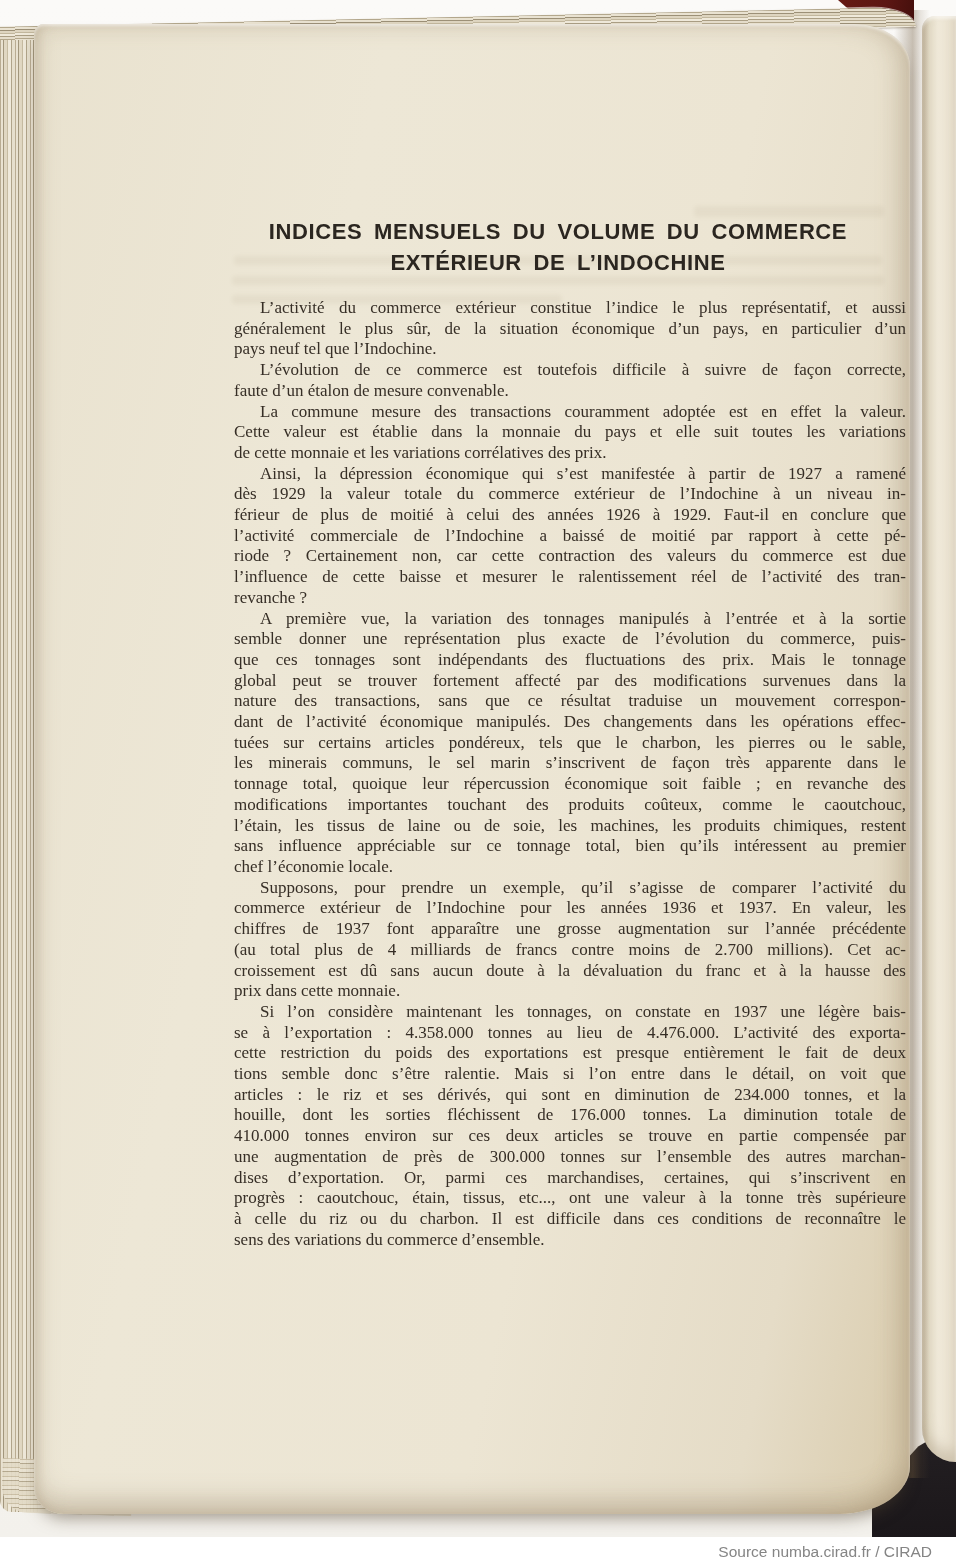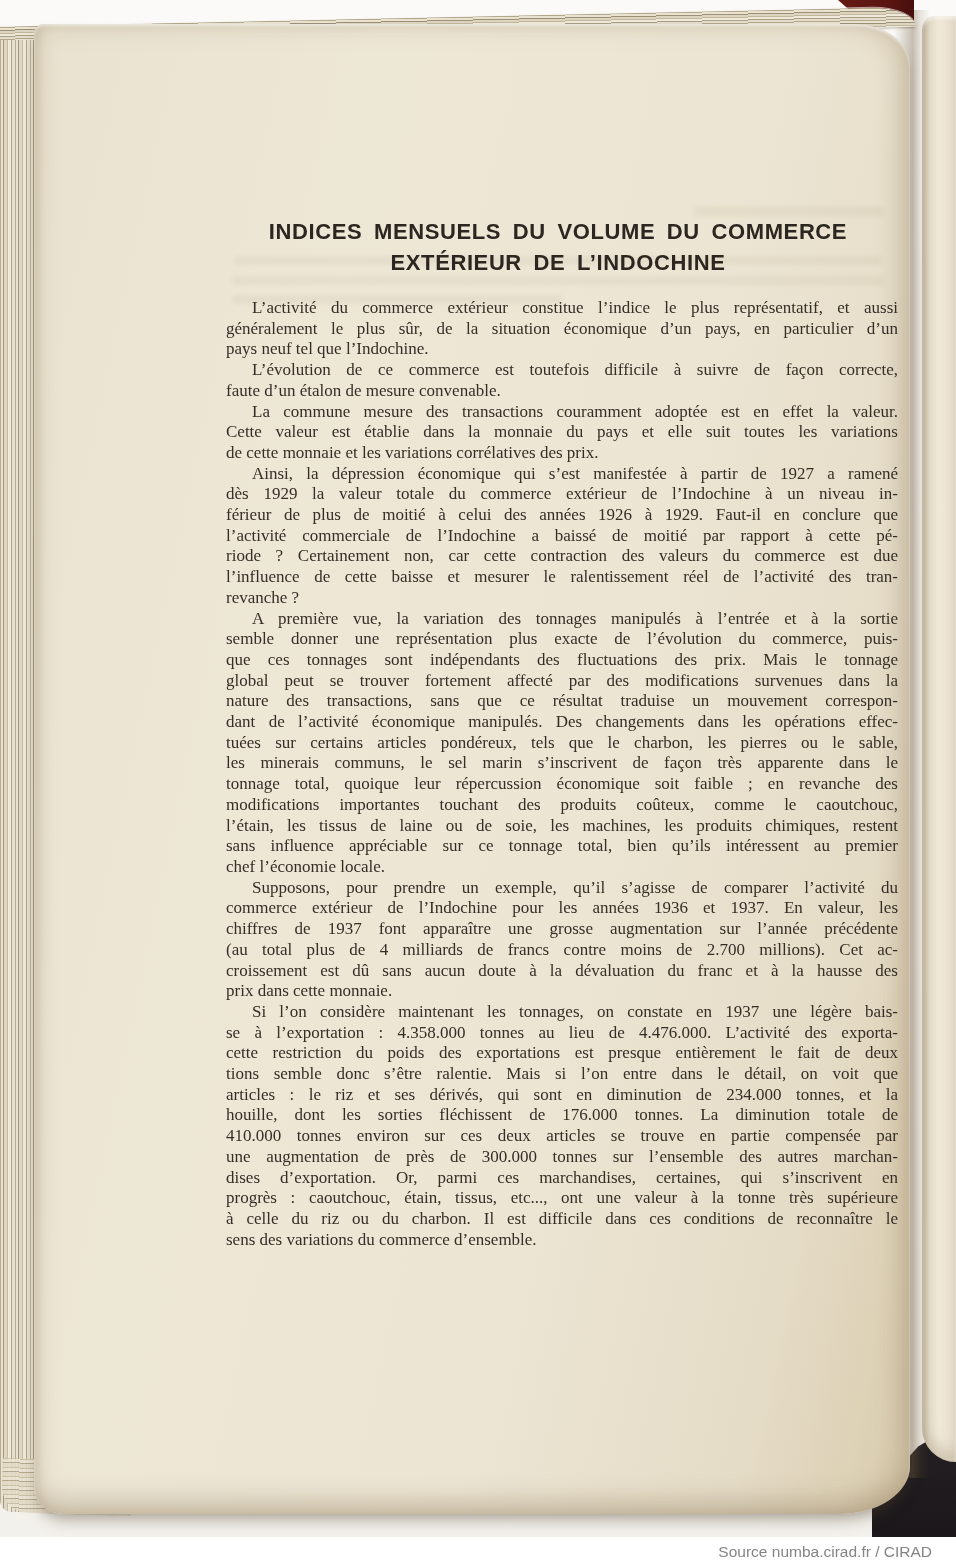--- a/index.html
+++ b/index.html
@@ -91,21 +91,21 @@
   .g4{left:198px;top:271px;width:330px;height:9px;}
 
   .content{position:absolute;left:188px;top:0;width:672px;}
   .title{
     position:absolute;top:172px;left:0;width:100%;text-align:center;
     font-family:"Liberation Sans",sans-serif;font-weight:700;
     font-size:22px;line-height:31px;color:var(--title-ink);
     letter-spacing:.6px;word-spacing:5px;margin-top:20px;
   }
   .page-body{
-    position:absolute;top:274px;left:4px;width:100%;
+    position:absolute;top:274px;left:12px;width:100%;
     font-size:17px;line-height:20.7px;color:var(--ink);
   }
   .line{text-align:justify;text-align-last:justify;}
   .line.first{text-indent:26px;}
   .line.last{text-align-last:left;}
 
   .footer{
     position:absolute;left:0;bottom:0;width:956px;height:29px;background:#ffffff;
     display:flex;align-items:center;justify-content:flex-end;
     padding-right:24px;box-sizing:border-box;

